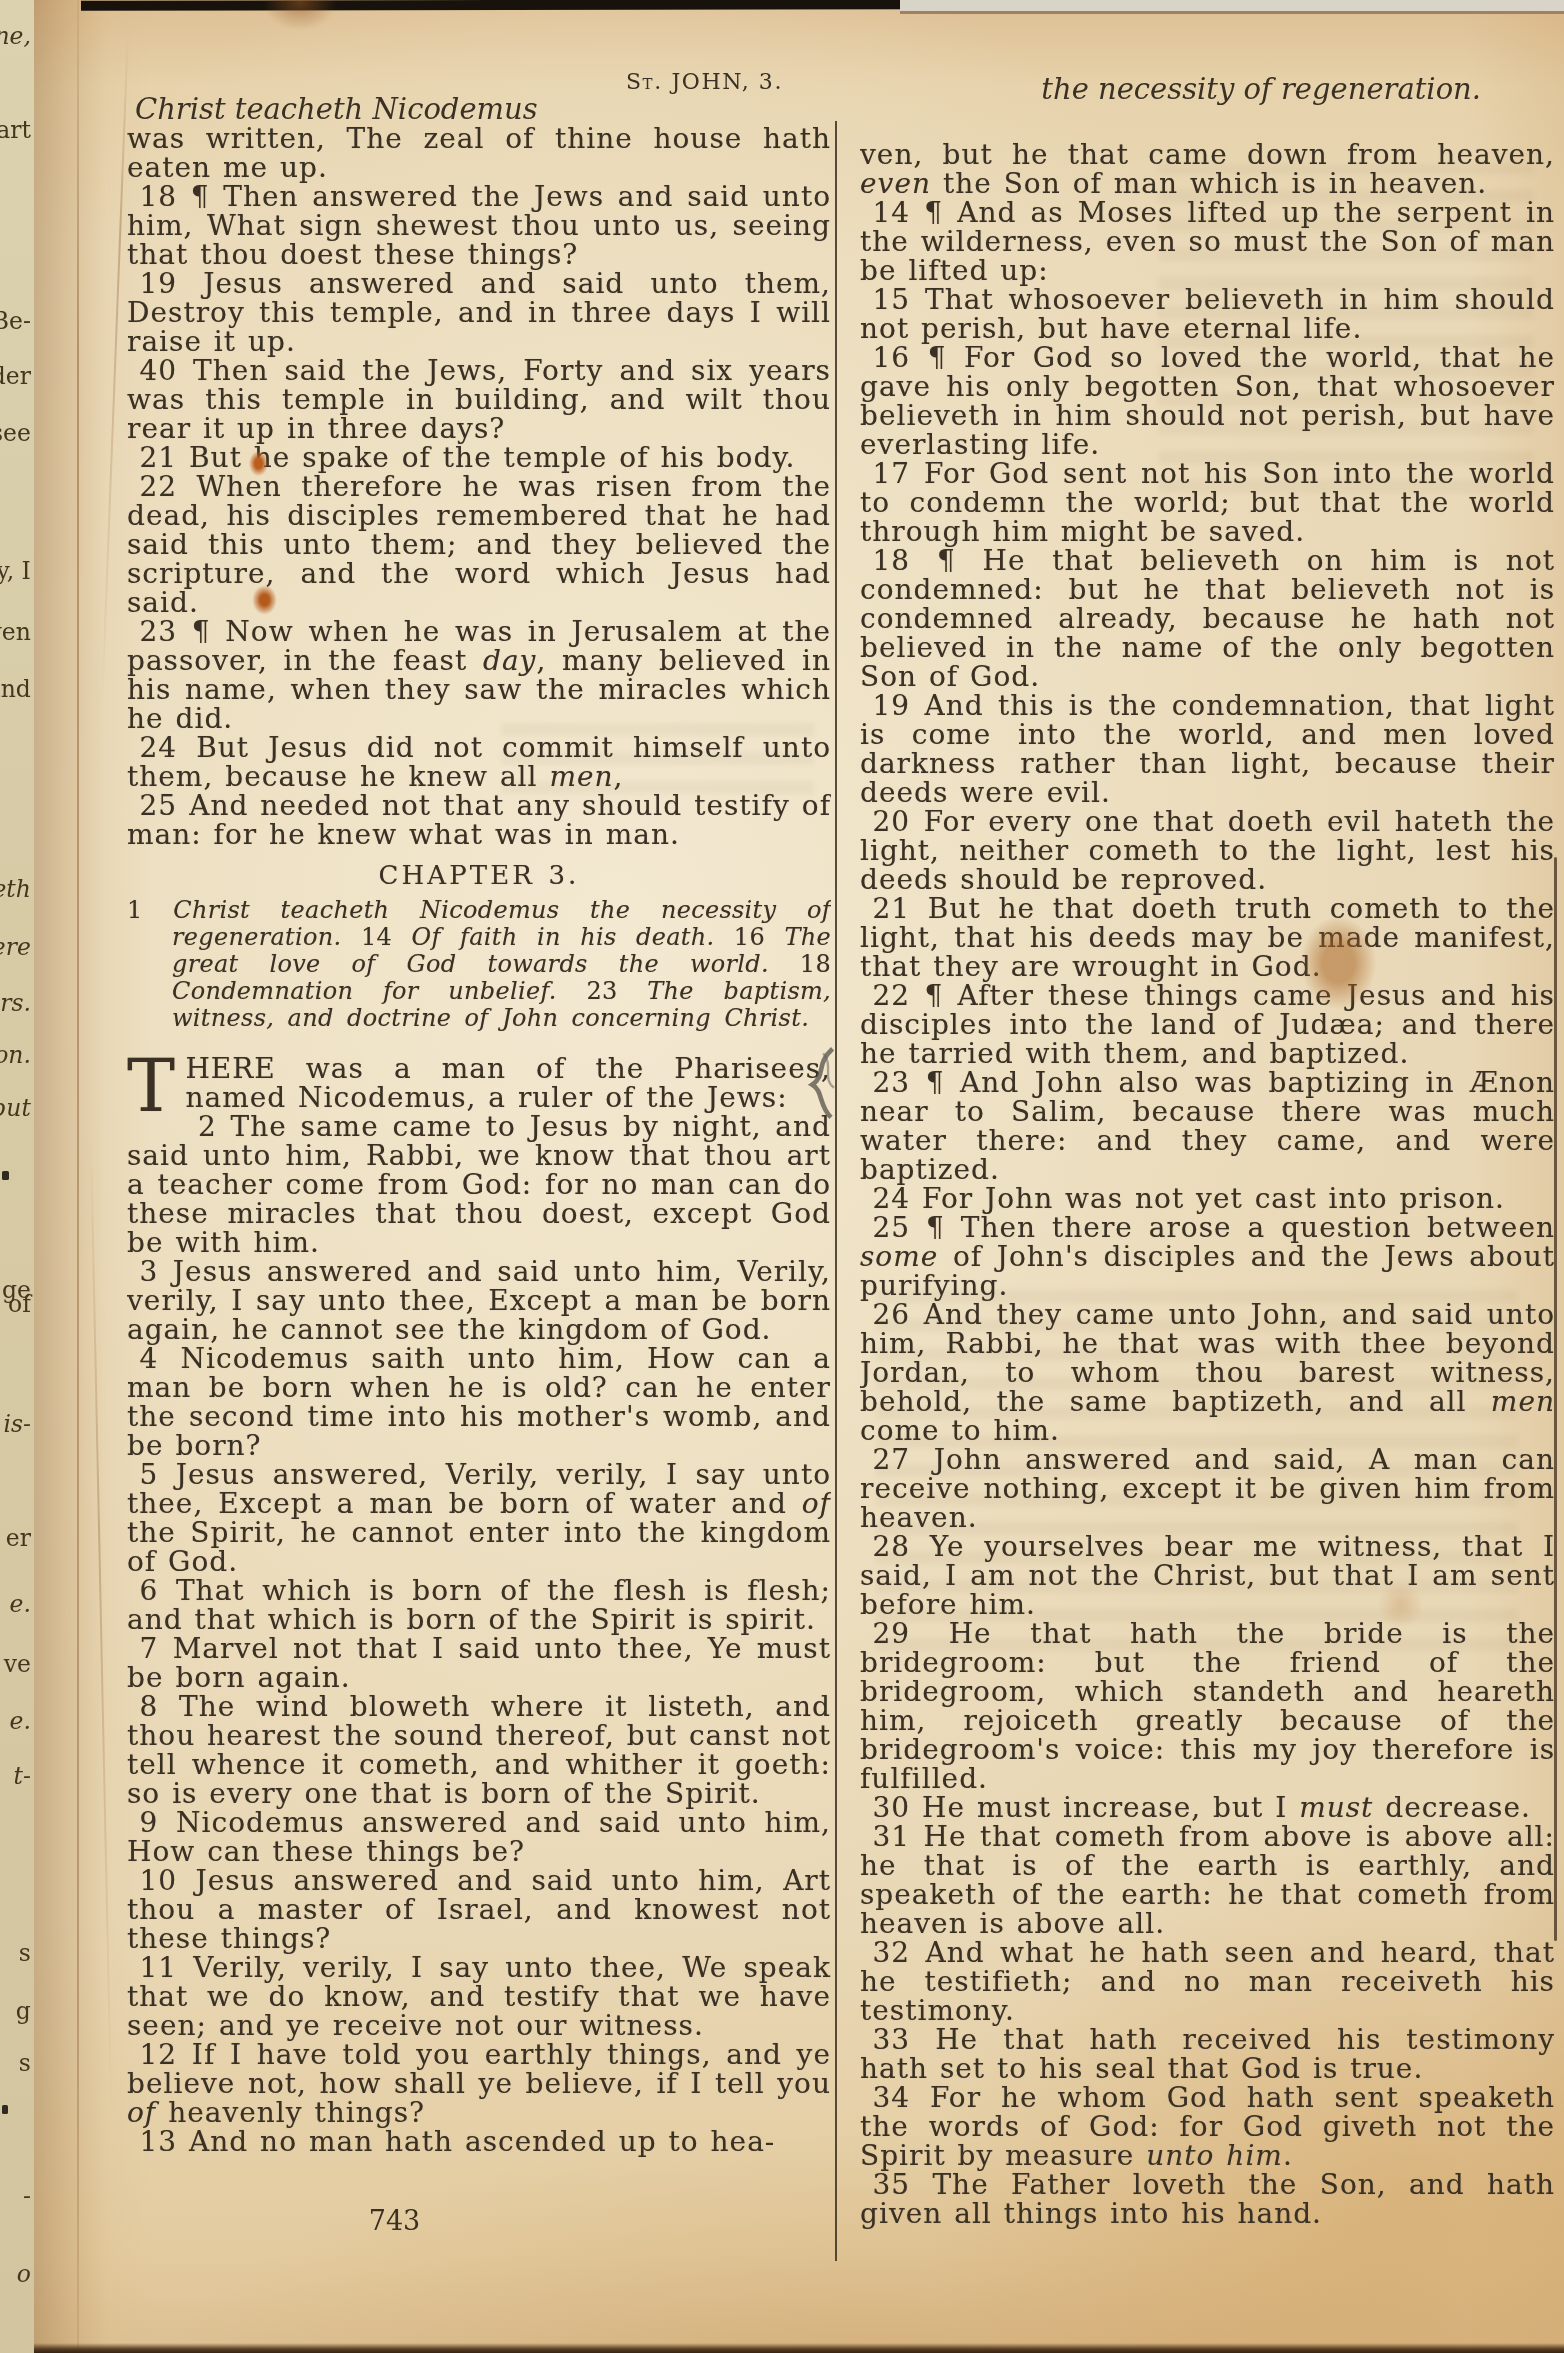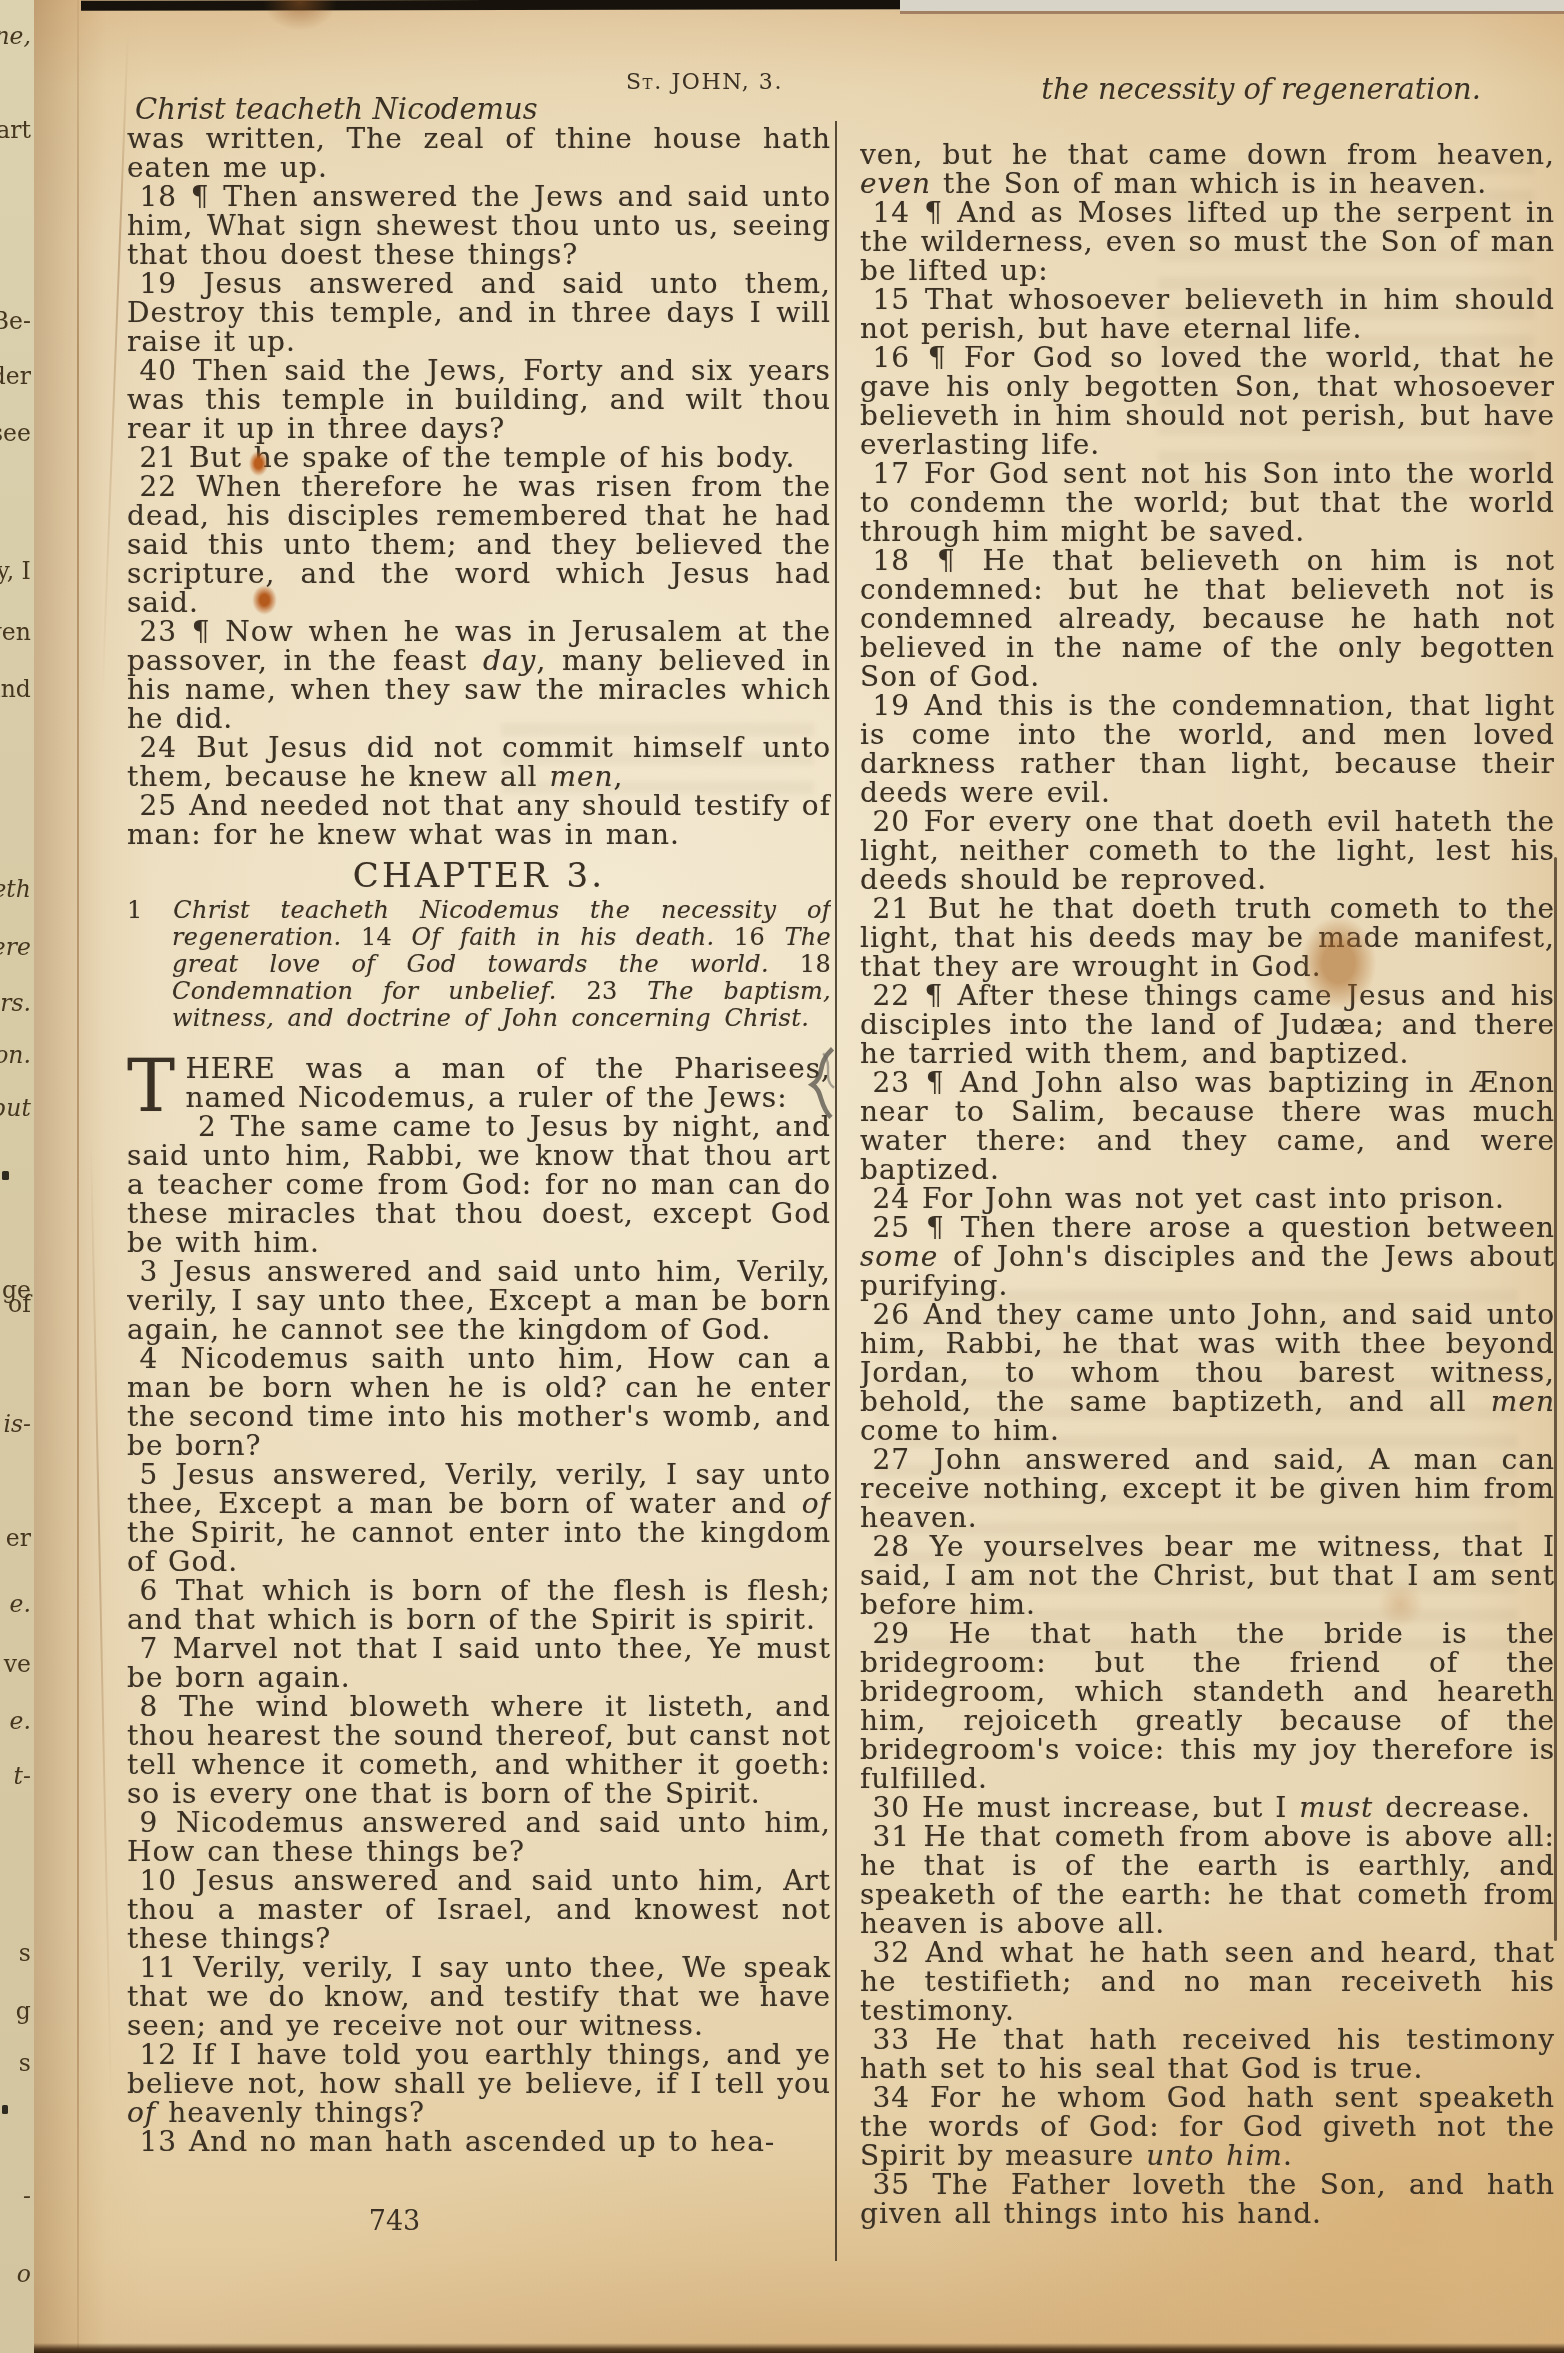--- a/index.html
+++ b/index.html
@@ -51,21 +51,21 @@
     text-align:justify;font-size:28px;line-height:29px;
     letter-spacing:1px;word-spacing:2px;
     text-shadow:0 0 0.8px rgba(58,49,36,.35);
   }
   #col-left{left:127px;width:704px;}
   #col-right{left:860px;width:695px;margin-top:16px;}
   .verse{margin:0;text-indent:12.5px;}
   .verse.flush{text-indent:0;}
   .verse.drop{text-indent:0;}
   .drop-initial{float:left;font-size:72px;line-height:56px;padding:4.7px 9.4px 0 0;}
-  .chapter-heading{margin:11.7px 0 7px;text-align:center;font-size:34px;font-weight:normal;letter-spacing:3.1px;text-indent:0;}
+  .chapter-heading{margin:11.7px 0 7px;text-align:center;font-size:26px;font-weight:normal;letter-spacing:3.1px;text-indent:0;}
   .summary{
     font-style:italic;font-size:24px;line-height:27px;
     padding-left:45px;text-indent:-45px;margin:0 0 22px;
     word-spacing:5.5px;letter-spacing:0.3px;
   }
   .summary .rm, .verse .rm{font-style:normal;}
   #page-number{position:absolute;left:336px;top:2205px;width:117px;text-align:center;font-size:27px;}
   
   .stain{position:absolute;pointer-events:none;}
   #stain-top{left:263px;top:-4.7px;width:74px;height:36px;background:radial-gradient(ellipse at 50% 20%, rgba(148,88,38,.55), rgba(148,88,38,0) 70%);}

